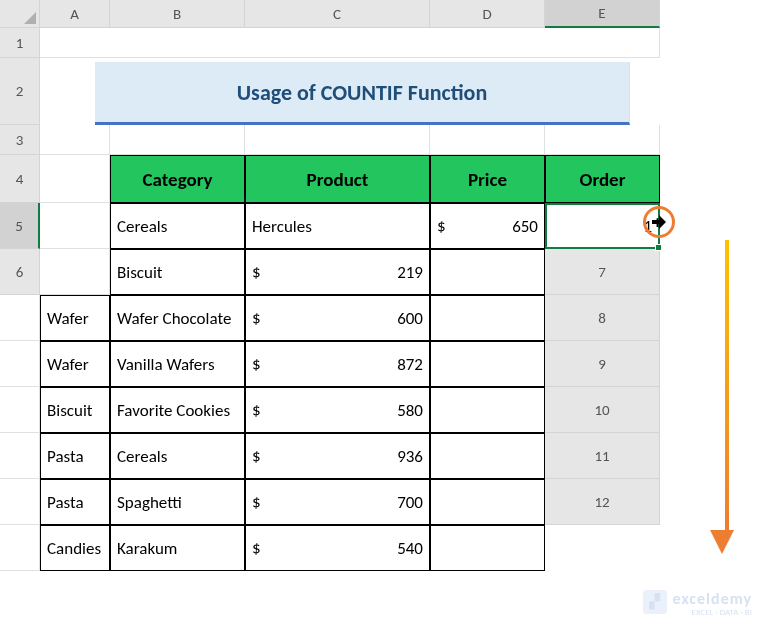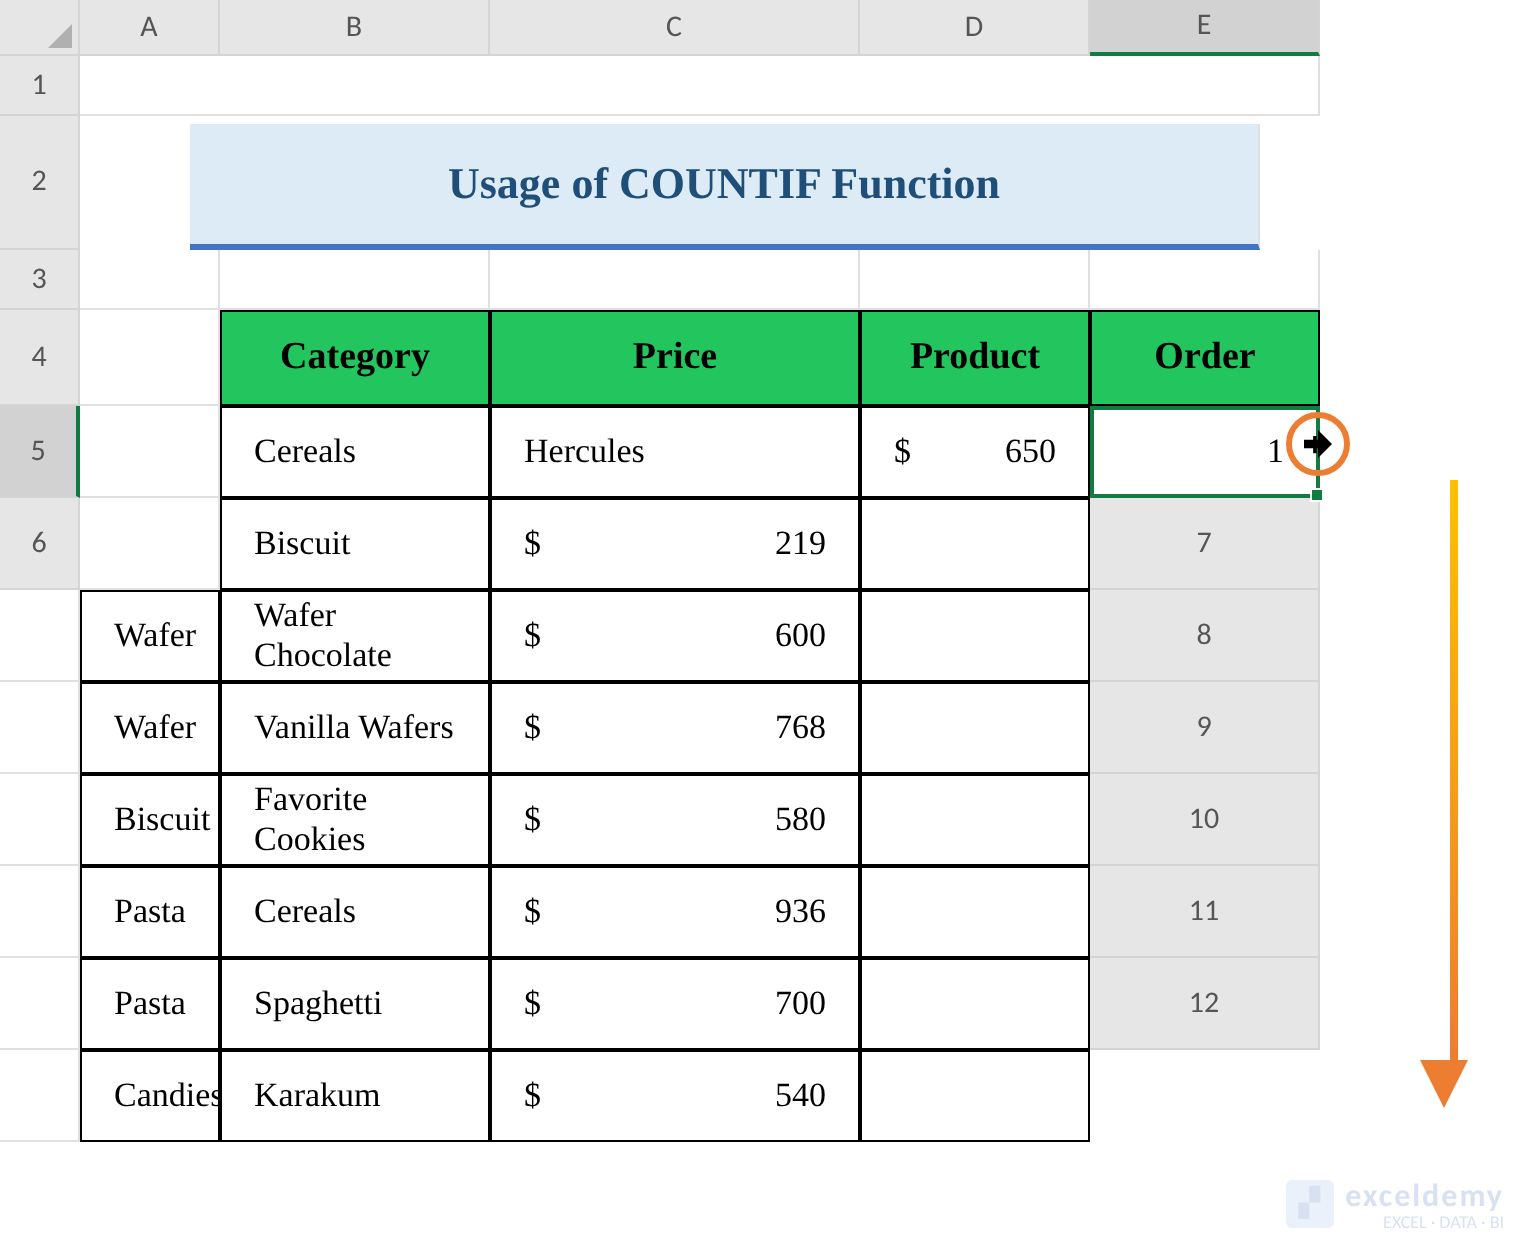--- a/index.html
+++ b/index.html
@@ -63,25 +63,24 @@
       height: 0;
       border-style: solid;
       border-width: 0 0 12px 12px;
       border-color: transparent transparent #b0b0b0 transparent;
     }
     .cell {
       border-right: 1px solid #e0e0e0;
       border-bottom: 1px solid #e0e0e0;
       display: flex;
       align-items: center;
-      padding: 0 16px;
+      padding: 0 6px;
       font-size: 17px;
       color: #000;
       background: #fff;
-      font-family: Liberation Serif, serif;
     }
     .title-cell {
       grid-column: 2 / 7;
       background: #ddebf7;
       color: #1f4e79;
       font-size: 22px;
       font-weight: bold;
       justify-content: center;
       border-bottom: 3px solid #4472c4;
       border-right: 1px solid #e0e0e0;
@@ -218,22 +217,22 @@
   <div class="row-header">3</div>
   <div class="cell"></div>
   <div class="cell"></div>
   <div class="cell"></div>
   <div class="cell"></div>
   <div class="cell"></div>
 
   <div class="row-header">4</div>
   <div class="cell"></div>
   <div class="cell table-header">Category</div>
+  <div class="cell table-header">Product</div>
   <div class="cell table-header">Price</div>
-  <div class="cell table-header">Product</div>
   <div class="cell table-header">Order</div>
 
   <div class="row-header selected">5</div>
   <div class="cell"></div>
   <div class="cell table-cell">Cereals</div>
   <div class="cell table-cell">Hercules</div>
   <div class="cell table-cell price-cell">
       <span>$</span>
       <span>650</span>
     </div>
@@ -260,21 +259,21 @@
       <span>600</span>
     </div>
   <div class="cell table-cell"></div>
 
   <div class="row-header">8</div>
   <div class="cell"></div>
   <div class="cell table-cell">Wafer</div>
   <div class="cell table-cell">Vanilla Wafers</div>
   <div class="cell table-cell price-cell">
       <span>$</span>
-      <span>768</span>
+      <span>872</span>
     </div>
   <div class="cell table-cell"></div>
 
   <div class="row-header">9</div>
   <div class="cell"></div>
   <div class="cell table-cell">Biscuit</div>
   <div class="cell table-cell">Favorite Cookies</div>
   <div class="cell table-cell price-cell">
       <span>$</span>
       <span>580</span>

